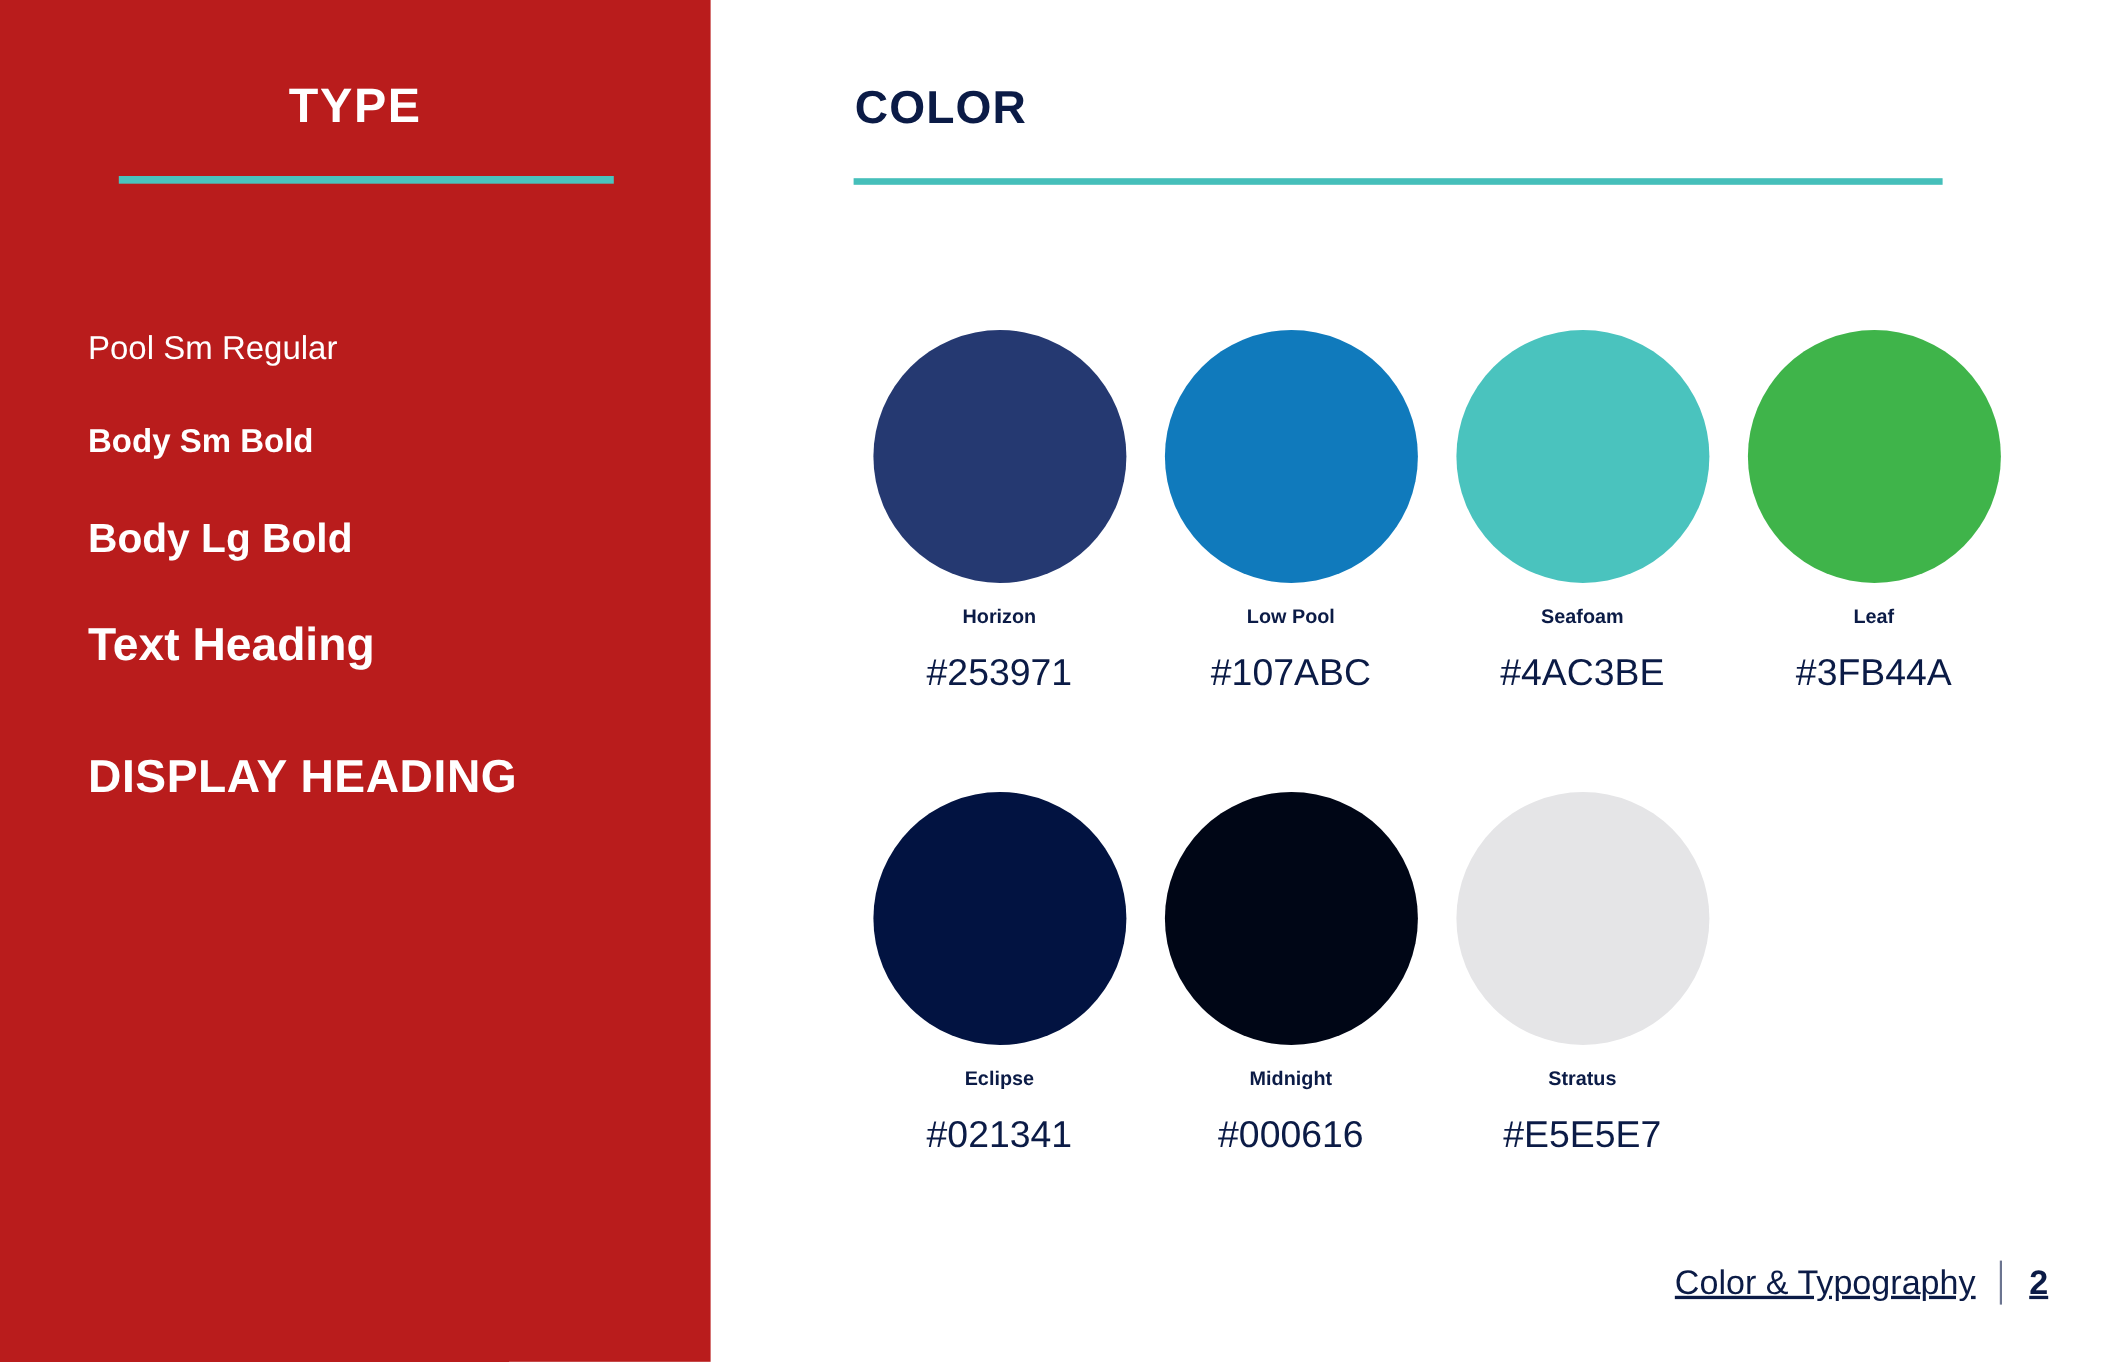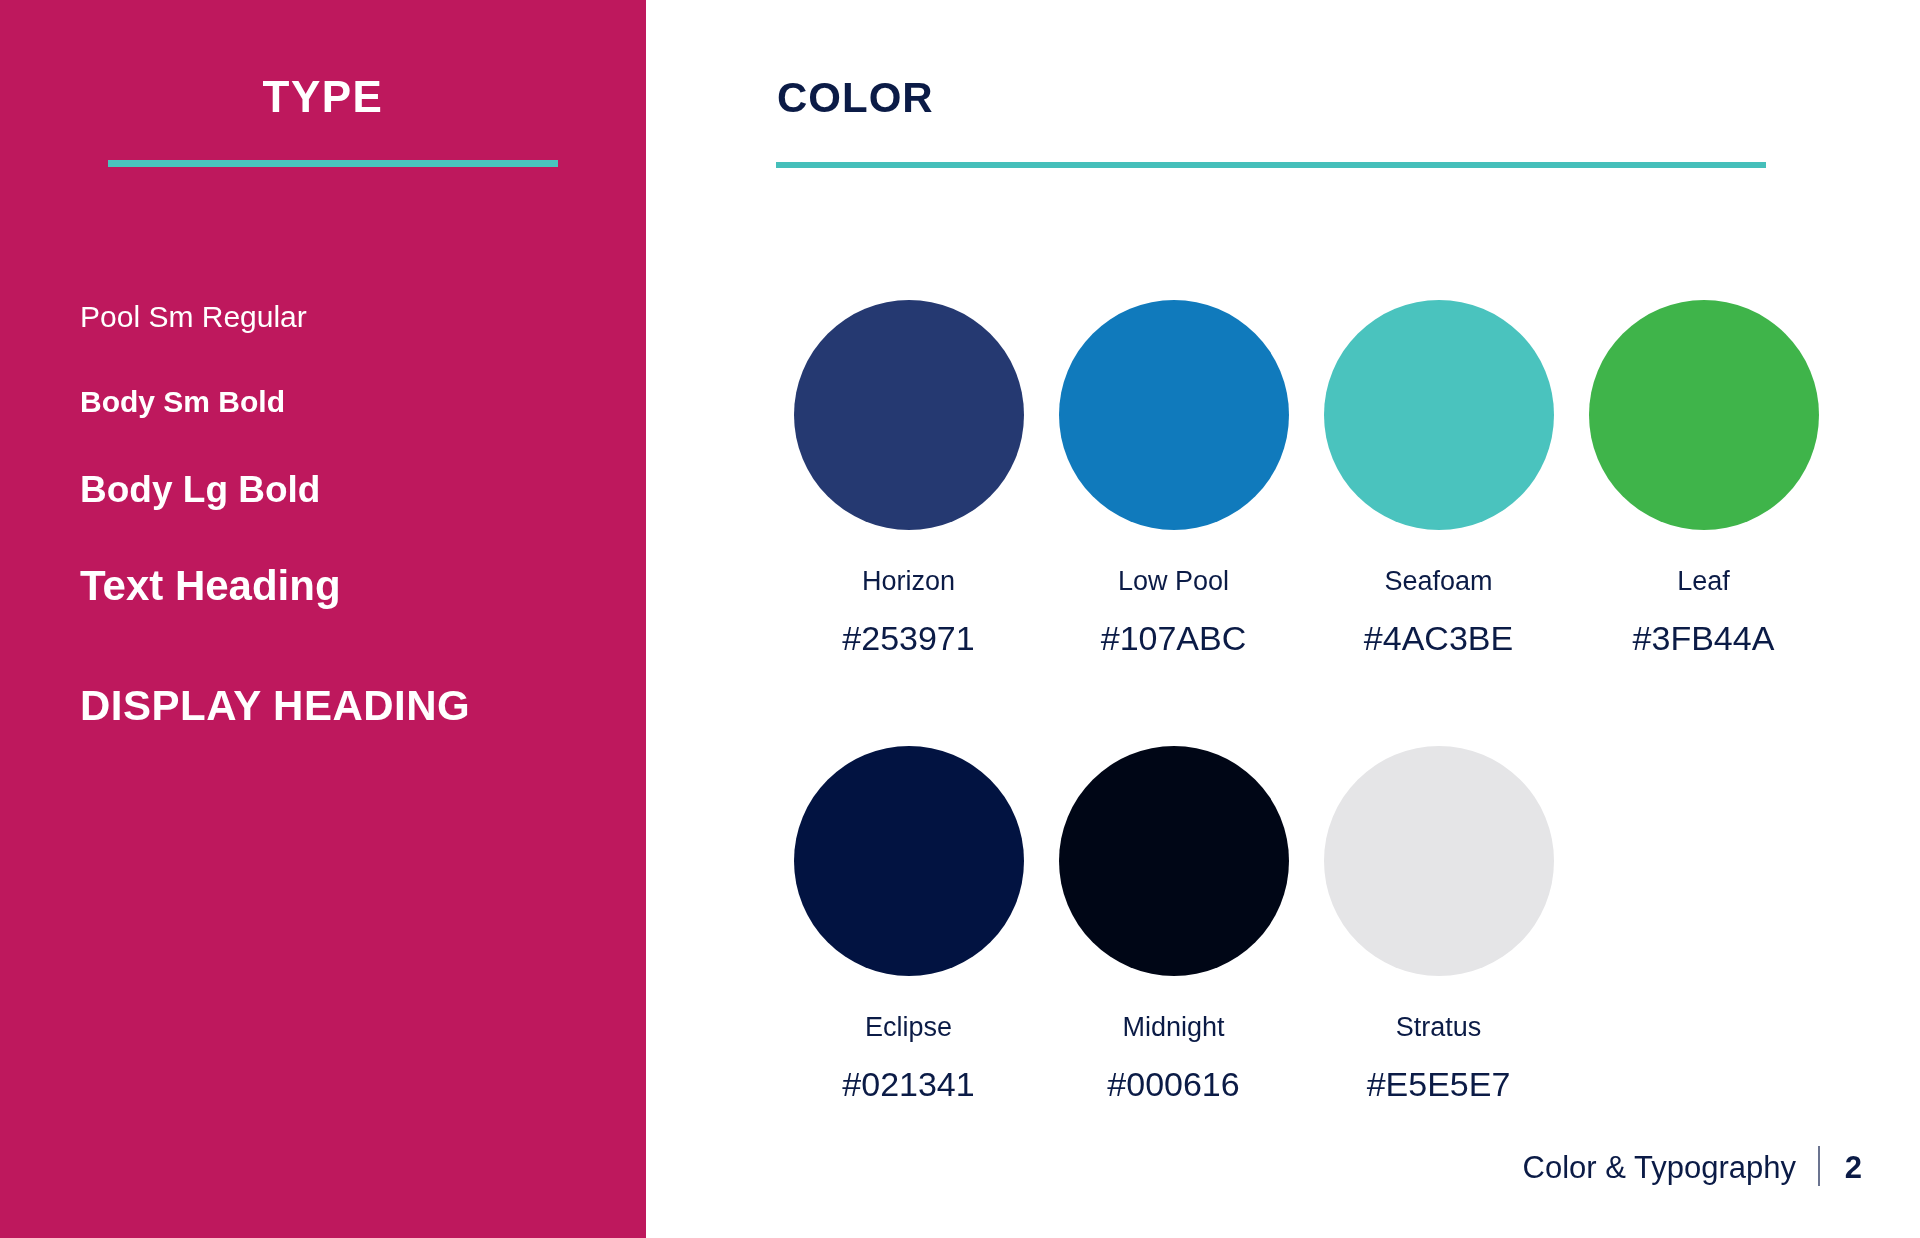--- a/index.html
+++ b/index.html
@@ -121,43 +121,44 @@
     display: flex;
     flex-direction: column;
     align-items: center;
   }
   .swatch-circle {
     width: 230px;
     height: 230px;
     border-radius: 50%;
   }
   .swatch-name {
-    margin-top: 36px;
-    font-size: 27px;
-    font-weight: normal;
+    margin-top: 20px;
+    font-size: 18px;
+    font-weight: bold;
     color: #0B1B46;
     text-align: center;
   }
   .swatch-hex {
     margin-top: 22px;
     font-size: 34px;
     font-weight: normal;
     color: #0B1B46;
     text-align: left;
   }
 
   
   .footer {
     position: absolute;
     right: 58px;
     bottom: 52px;
     display: flex;
-    align-items: flex-end;
+    align-items: center;
     gap: 22px;
     color: #0B1B46;
+    text-decoration: underline;
   }
   .footer-label {
     font-size: 31px;
     font-weight: normal;
   }
   .footer-divider {
     width: 2px;
     height: 40px;
     background: #6b7490;
   }
@@ -166,21 +167,21 @@
     font-weight: bold;
     min-width: 20px;
     text-align: right;
   }
 </style>
 </head>
 <body>
 
 <div class="slide">
 
-  <div class="sidebar" style="background: #be185d;">
+  <div class="sidebar" style="background: #b91c1c;">
     <div class="sidebar-title">TYPE</div>
     <div class="sidebar-rule" style="background: rgb(74, 195, 190);"></div>
     <div class="type-list">
         <div class="type-item sz-sm w-regular">Pool Sm Regular</div>
         <div class="type-item sz-sm w-bold">Body Sm Bold</div>
         <div class="type-item sz-lg w-bold">Body Lg Bold</div>
         <div class="type-item sz-heading w-bold">Text Heading</div>
         <div class="type-item sz-display w-bold">DISPLAY HEADING</div>
       </div>
   </div>

